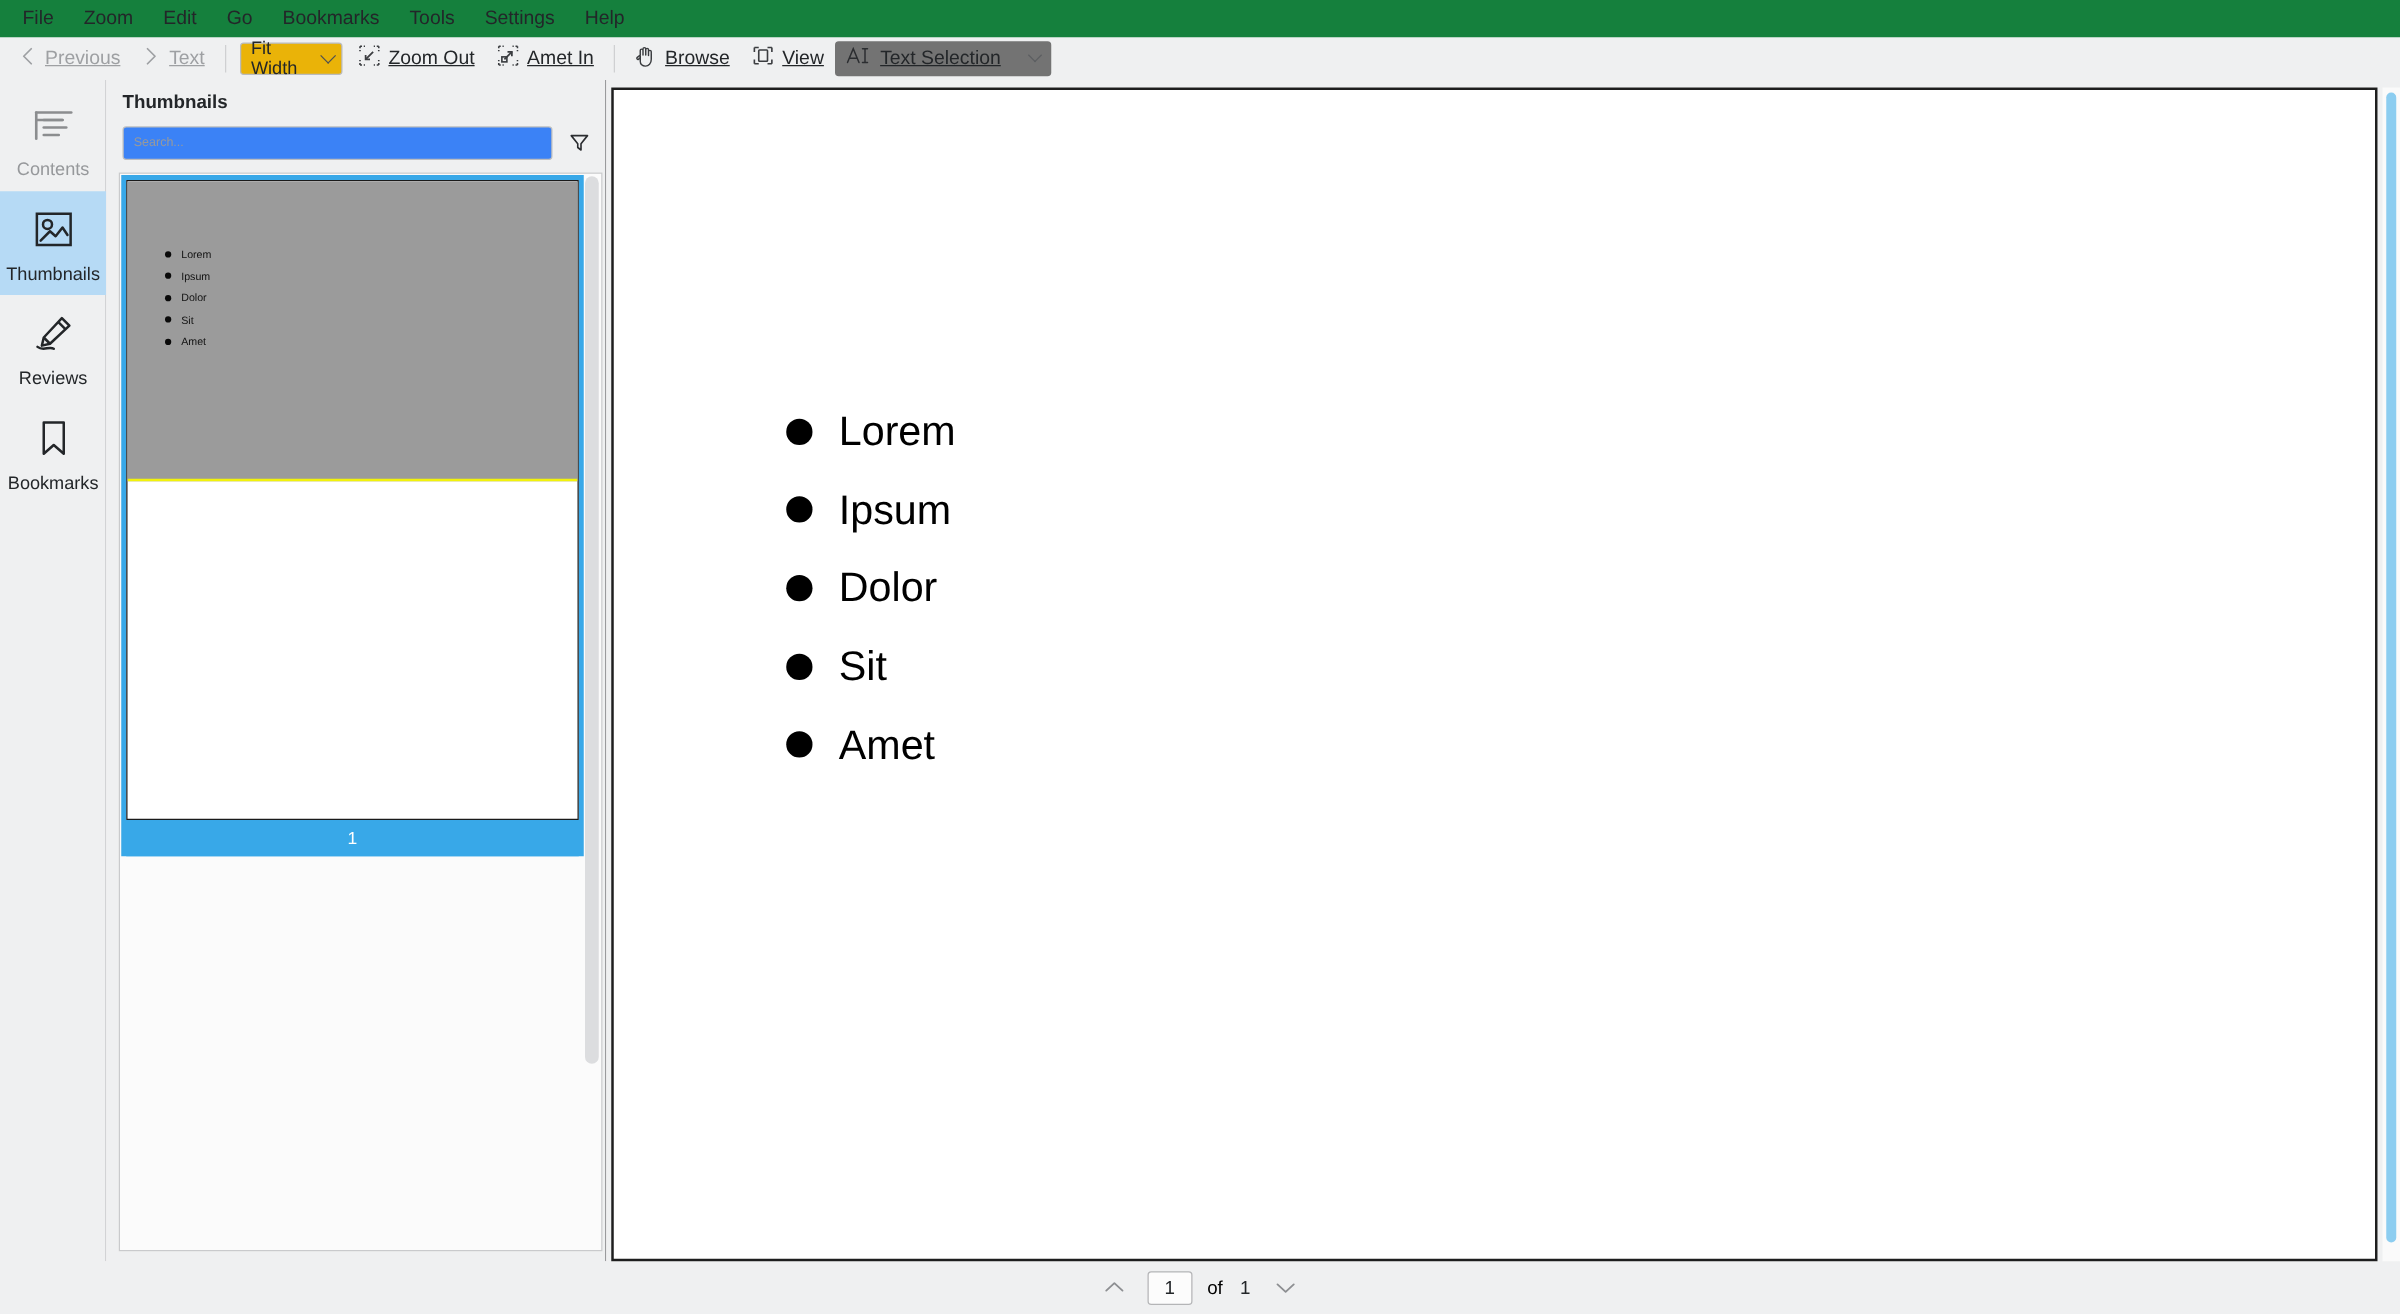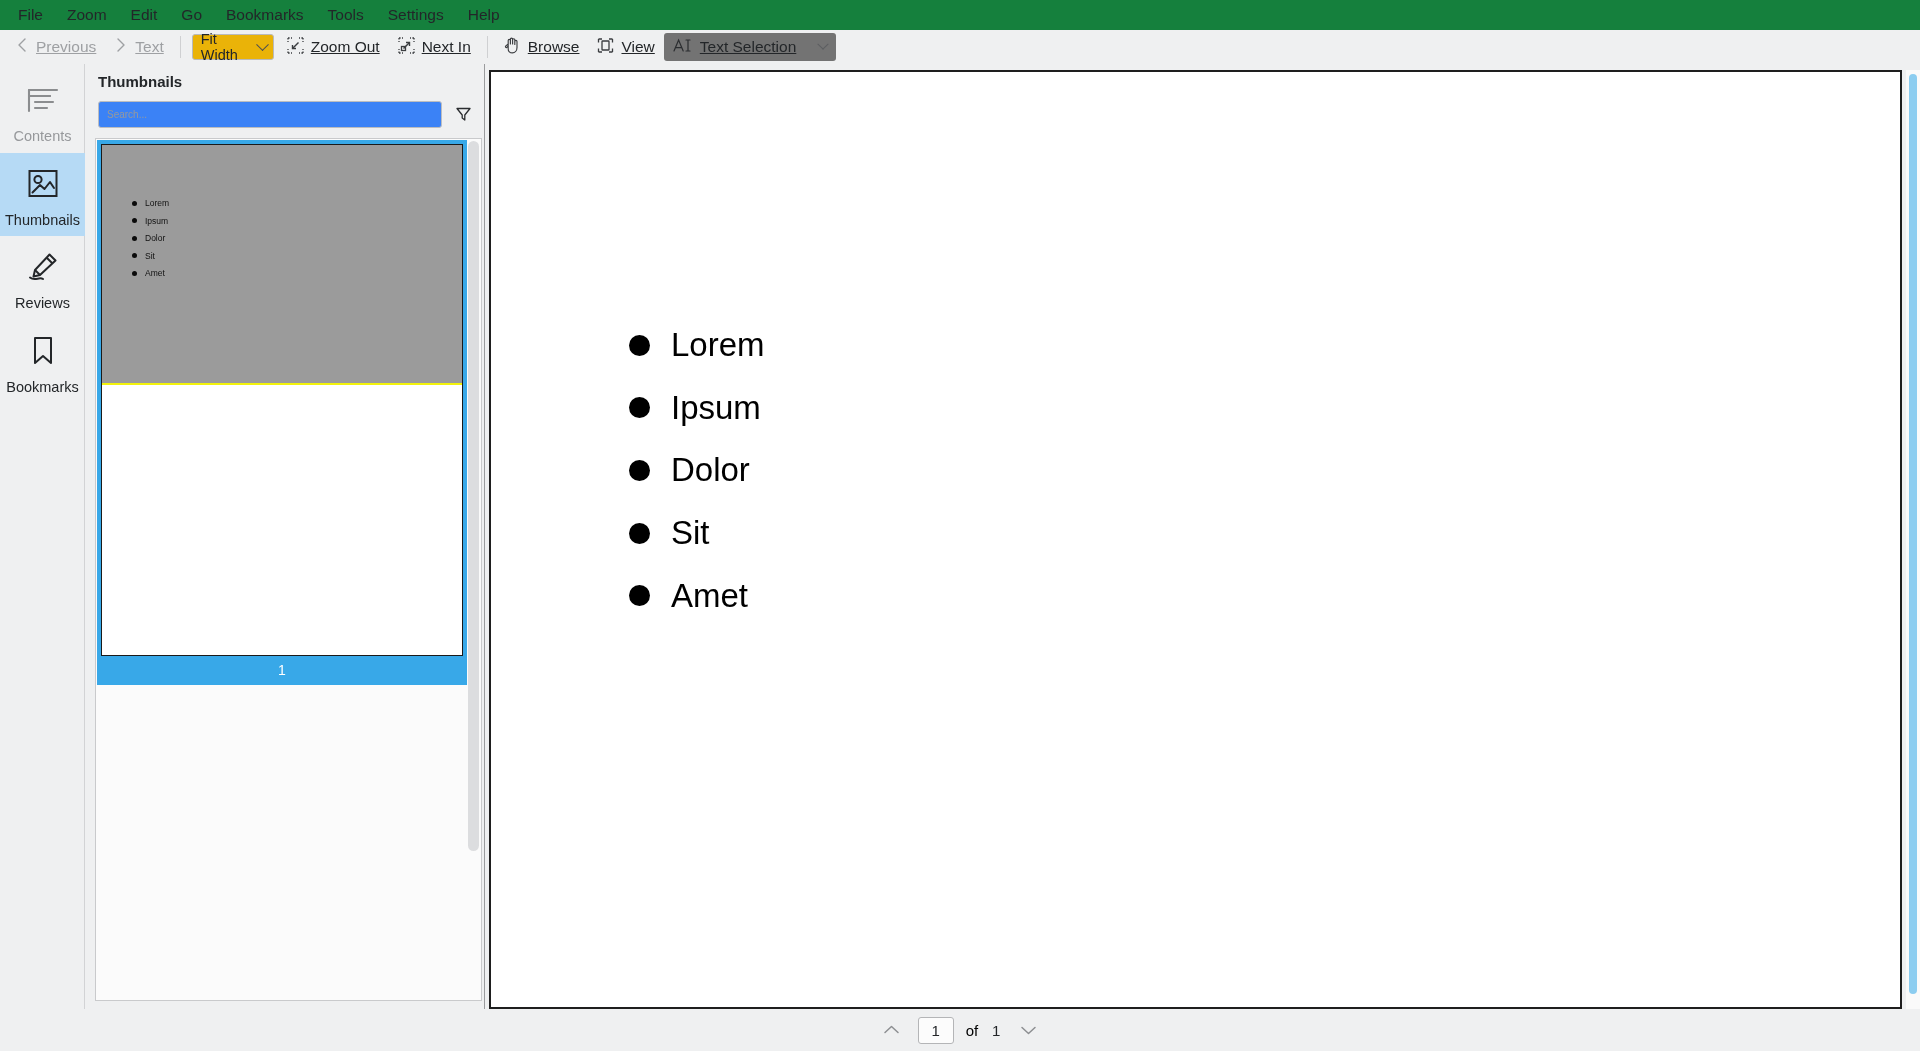--- a/index.html
+++ b/index.html
@@ -344,21 +344,21 @@
 
     <div class="tb-btn">
       <span class="tb-icon">
         <svg width="17" height="17" viewBox="0 0 17 17">
           <path d="M1 1 h4 M1 1 v4 M16 1 h-4 M16 1 v4 M1 16 h4 M1 16 v-4 M16 16 h-4 M16 16 v-4" fill="none" stroke="#3b3d40" stroke-width="1.3" stroke-dasharray="1.6 1.4"></path>
           <path d="M5.5 11.5 L11.5 5.5" fill="none" stroke="#3b3d40" stroke-width="1.4"></path>
           <path d="M8 5.5 L11.5 5.5 L11.5 9" fill="none" stroke="#3b3d40" stroke-width="1.4"></path>
           <rect x="3.5" y="9.5" width="4" height="4" fill="none" stroke="#3b3d40" stroke-width="1.3"></rect>
         </svg>
       </span>
-      <span>Next In</span>
+      <span>Amet In</span>
     </div>
 
     <div class="tb-sep"></div>
 
     <div class="tb-btn">
       <span class="tb-icon">
         <svg width="17" height="18" viewBox="0 0 17 18">
           <path d="M4.2 11 V4.4 a1.1 1.1 0 0 1 2.2 0 V8 M6.4 8 V3.2 a1.1 1.1 0 0 1 2.2 0 V8 M8.6 8 V3.8 a1.1 1.1 0 0 1 2.2 0 V8.4 M10.8 8.4 V5.4 a1.1 1.1 0 0 1 2.2 0 V11.6 c0 3.2 -2.1 5.3 -4.6 5.3 c-2.6 0 -4.2 -1.5 -4.2 -4 V10 l-1.6 1.6 a1 1 0 0 1 -1 -1.5 L4.2 8" fill="none" stroke="#3b3d40" stroke-width="1.15" stroke-linejoin="round" stroke-linecap="round"></path>
         </svg>
       </span>

